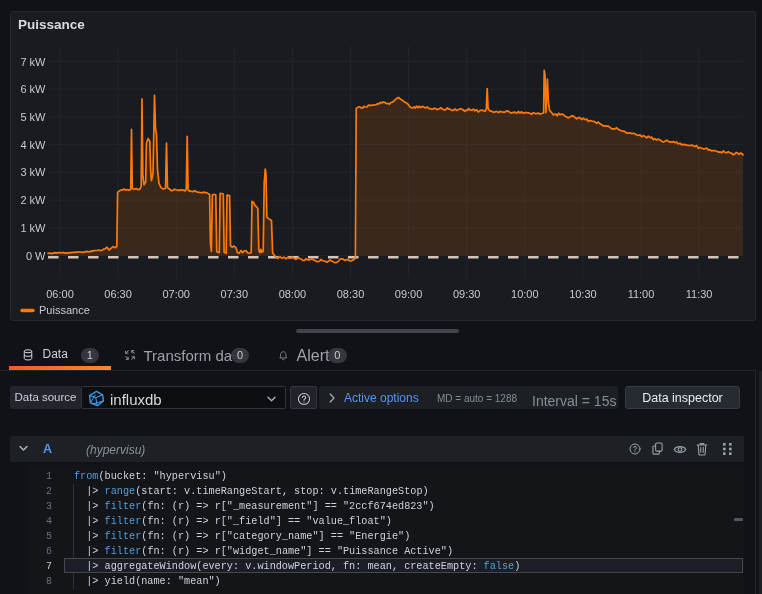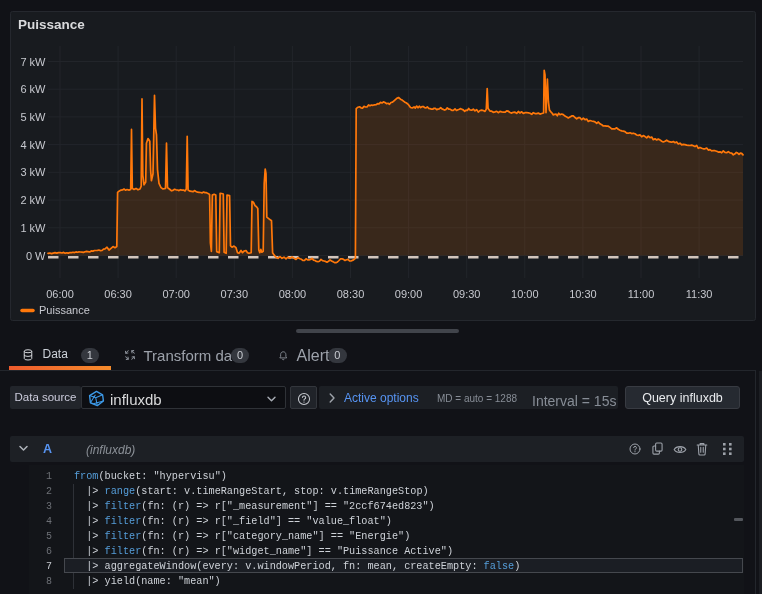--- a/index.html
+++ b/index.html
@@ -124,28 +124,28 @@
 </svg>
 
 <div class="abs" style="left:319px;top:386px;width:299px;height:23px;background:#1c1f24;border-radius:2px"></div>
 <svg class="abs" style="left:328px;top:391.5px" width="8" height="12" viewBox="0 0 8 12">
   <path d="M2.2 2 L6 6 L2.2 10" fill="none" stroke="#9fa4ab" stroke-width="1.4" stroke-linecap="round" stroke-linejoin="round"></path>
 </svg>
 <div class="abs" style="left:344px;top:391px;font-size:12px;font-weight:500;color:#5794f2">Active options</div>
 <div class="abs" style="left:437px;top:393px;font-size:10px;color:#878d96">MD = auto = 1288</div>
 <div class="abs" style="left:532px;top:393px;font-size:14px;color:#878d96">Interval = 15s</div>
 
-<div class="abs" style="left:625px;top:386px;width:115px;height:23px;background:#262a31;border:1px solid #383b42;border-radius:3px;color:#e9ebee;font-size:12.5px;font-weight:500;text-align:center;line-height:22px">Query influxdb</div>
+<div class="abs" style="left:625px;top:386px;width:115px;height:23px;background:#262a31;border:1px solid #383b42;border-radius:3px;color:#e9ebee;font-size:12.5px;font-weight:500;text-align:center;line-height:22px">Data inspector</div>
 
 <div class="abs" style="left:10px;top:436px;width:734px;height:26px;background:#1d2025;border-radius:2px"></div>
 <svg class="abs" style="left:19px;top:445px" width="9" height="7" viewBox="0 0 9 7">
   <path d="M1 1.5 L4.5 5 L8 1.5" fill="none" stroke="#aeb3ba" stroke-width="1.5" stroke-linecap="round" stroke-linejoin="round"></path>
 </svg>
 <div class="abs" style="left:43px;top:442px;font-size:12.5px;font-weight:700;color:#5794f2">A</div>
-<div class="abs" style="left:86px;top:442.5px;font-size:12px;font-style:italic;color:#8b9097">(influxdb)</div>
+<div class="abs" style="left:86px;top:442.5px;font-size:12px;font-style:italic;color:#8b9097">(hypervisu)</div>
 
 <svg class="abs icon" style="left:629px;top:443px" width="12" height="12" viewBox="0 0 24 24">
   <circle cx="12" cy="12" r="10" stroke-width="2"></circle>
   <path d="M9.3 9.2 a2.8 2.8 0 1 1 3.7 3 c-.7.3 -1 .8 -1 1.6 v.4" stroke-width="2"></path>
   <circle cx="12" cy="17.4" r="1.2" fill="#9da2aa" stroke="none"></circle>
 </svg>
 <svg class="abs icon" style="left:651px;top:442px" width="13" height="14" viewBox="0 0 24 26">
   <rect x="8.5" y="2" width="12" height="15" rx="2" stroke-width="2"></rect>
   <path d="M15.5 17 v3.5 a2 2 0 0 1 -2 2 h-8 a2 2 0 0 1 -2 -2 v-11 a2 2 0 0 1 2 -2 H8.5" stroke-width="2"></path>
 </svg>

